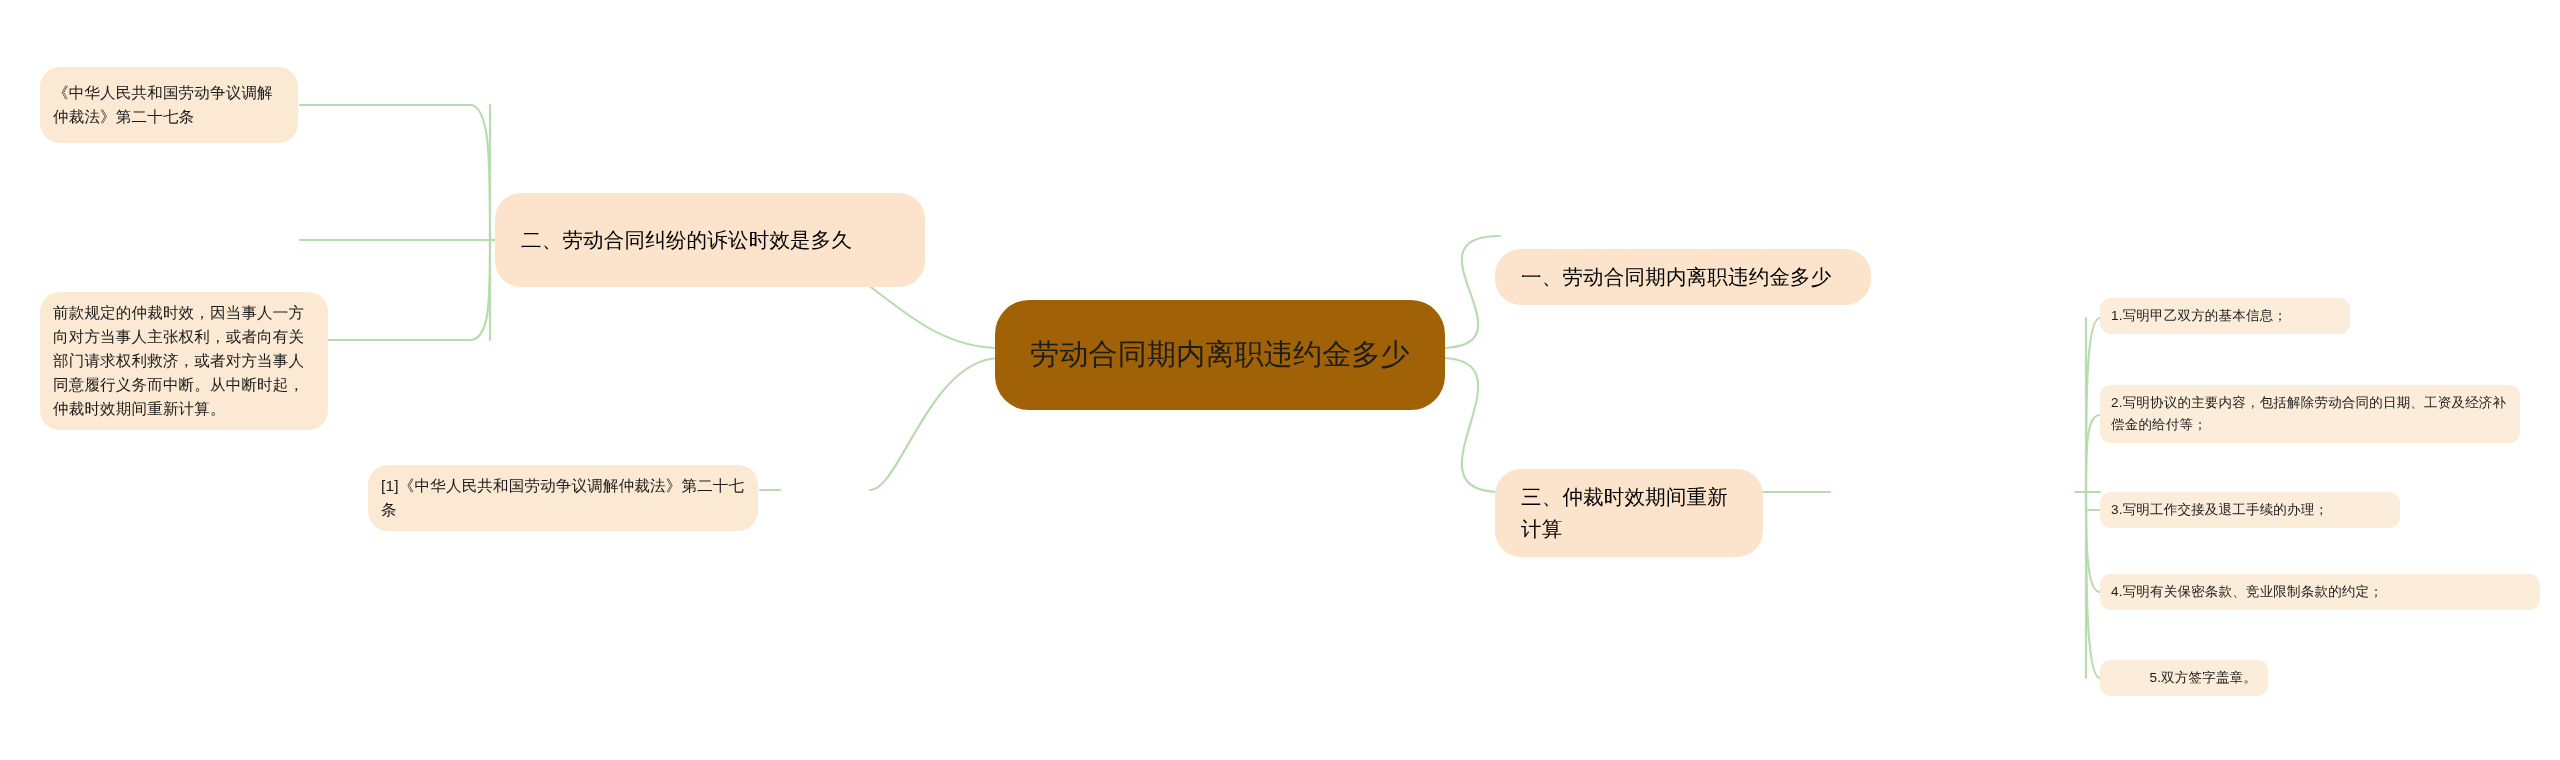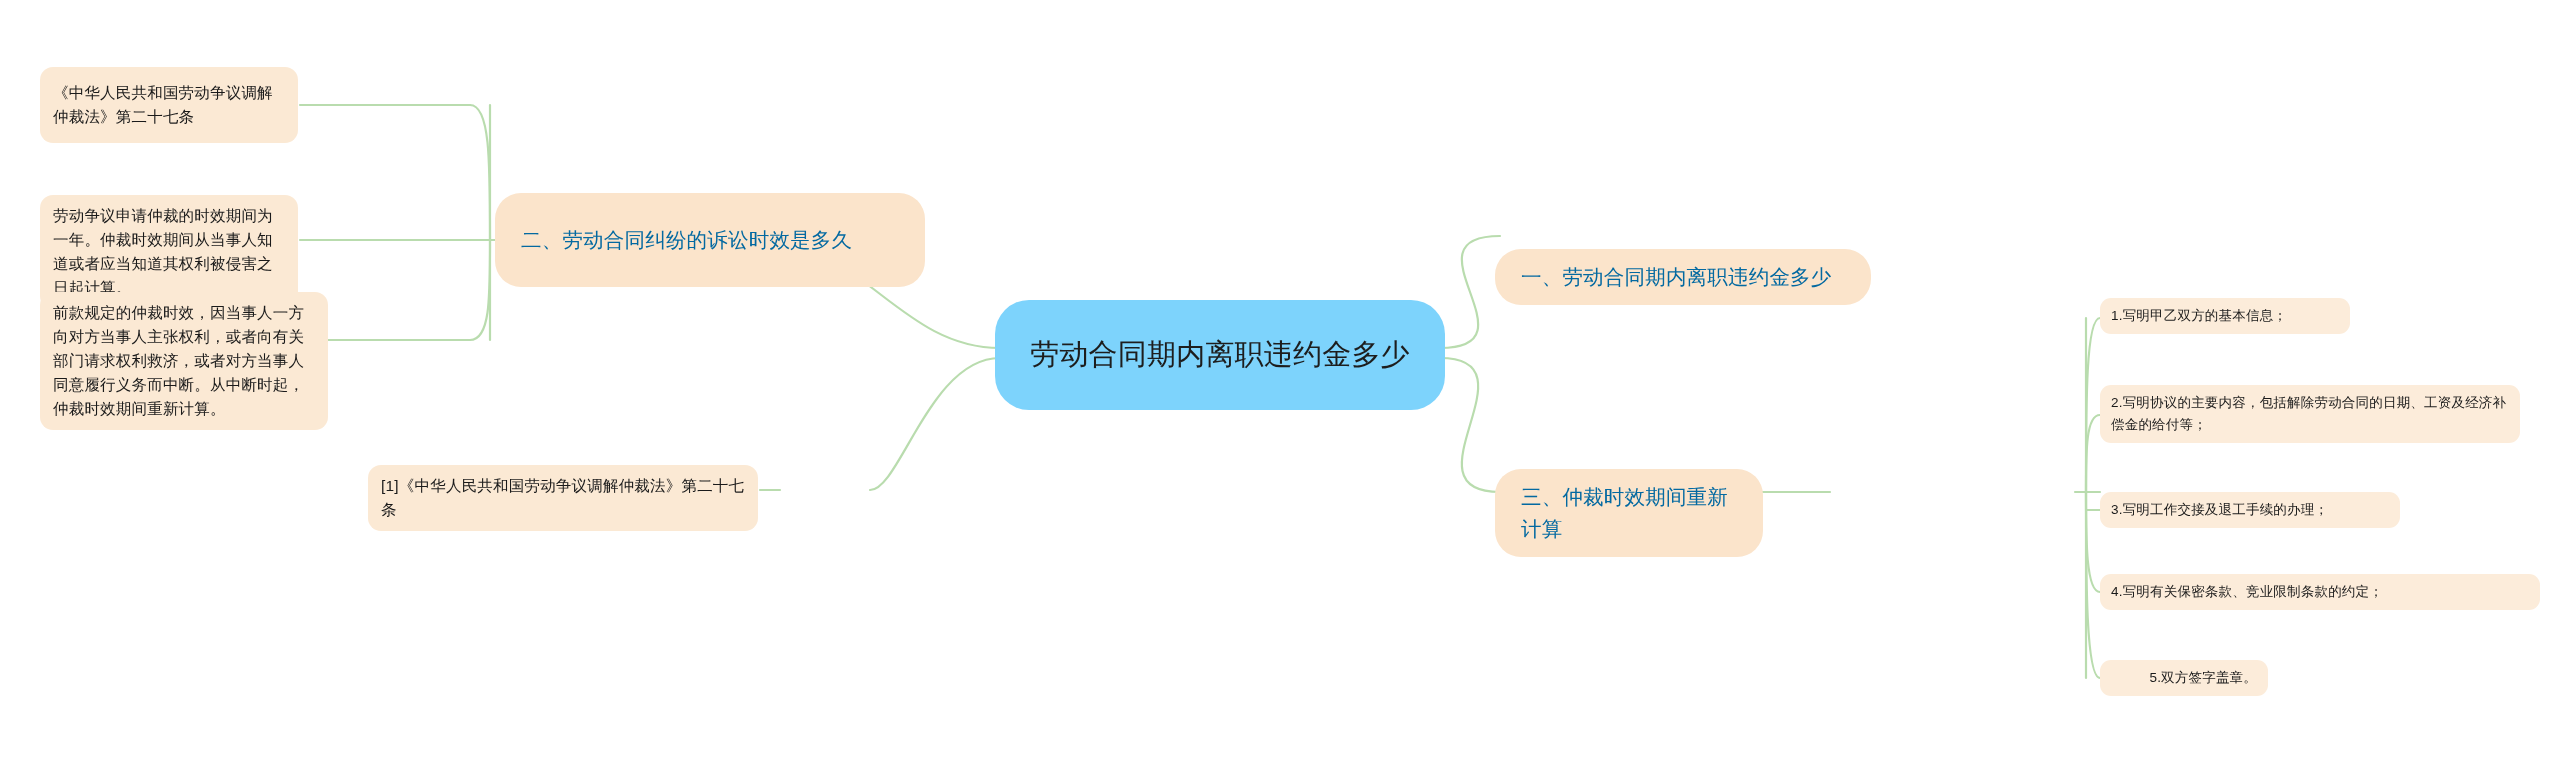--- a/index.html
+++ b/index.html
@@ -35,39 +35,39 @@
     background: #fbe9d2;
     color: #1a1a1a;
     border-radius: 16px;
     padding: 10px 14px;
     line-height: 1.55;
     letter-spacing: 0.2px;
     white-space: normal;
     word-break: break-word;
   }
   .node.root {
-    background: #7dd3fc;
+    background: #a16207;
     border-radius: 34px;
     justify-content: center;
     text-align: center;
     font-size: 29px;
     color: #1d1d1d;
     padding: 14px 22px;
     line-height: 1.5;
   }
   .node.branch {
     background: #fbe4cb;
     border-radius: 26px;
     font-size: 20.5px;
     padding: 12px 26px;
-    color: #0369a1;
+    color: #000000;
   }
   .node.sub {
     background: #fbe9d4;
-    border-radius: 13px;
+    border-radius: 20px;
     font-size: 15.5px;
     padding: 9px 13px;
   }
   .node.leaf {
     background: #fcecda;
     border-radius: 12px;
     font-size: 14.5px;
     padding: 8px 12px;
   }
   .node.leaf-sm {
@@ -122,23 +122,20 @@
   </div>
 
   <div class="node branch" style="left:495px; top:193px; width:430px; min-height:94px;">
     <span>二、劳动合同纠纷的诉讼时效是多久</span>
   </div>
 
   <div class="node sub" style="left:40px; top:67px; width:258px; min-height:76px;">
     <span>《中华人民共和国劳动争议调解仲裁法》第二十七条</span>
   </div>
 
-  <div class="node sub" style="left:40px; top:195px; width:258px; min-height:94px;">
-    <span>劳动争议申请仲裁的时效期间为一年。仲裁时效期间从当事人知道或者应当知道其权利被侵害之日起计算。</span>
-  </div>
 
   <div class="node sub" style="left:40px; top:292px; width:288px; min-height:114px;">
     <span>前款规定的仲裁时效，因当事人一方向对方当事人主张权利，或者向有关部门请求权利救济，或者对方当事人同意履行义务而中断。从中断时起，仲裁时效期间重新计算。</span>
   </div>
 
 
   <div class="node sub" style="left:368px; top:465px; width:390px; min-height:52px;">
     <span>[1]《中华人民共和国劳动争议调解仲裁法》第二十七条</span>
   </div>
 

